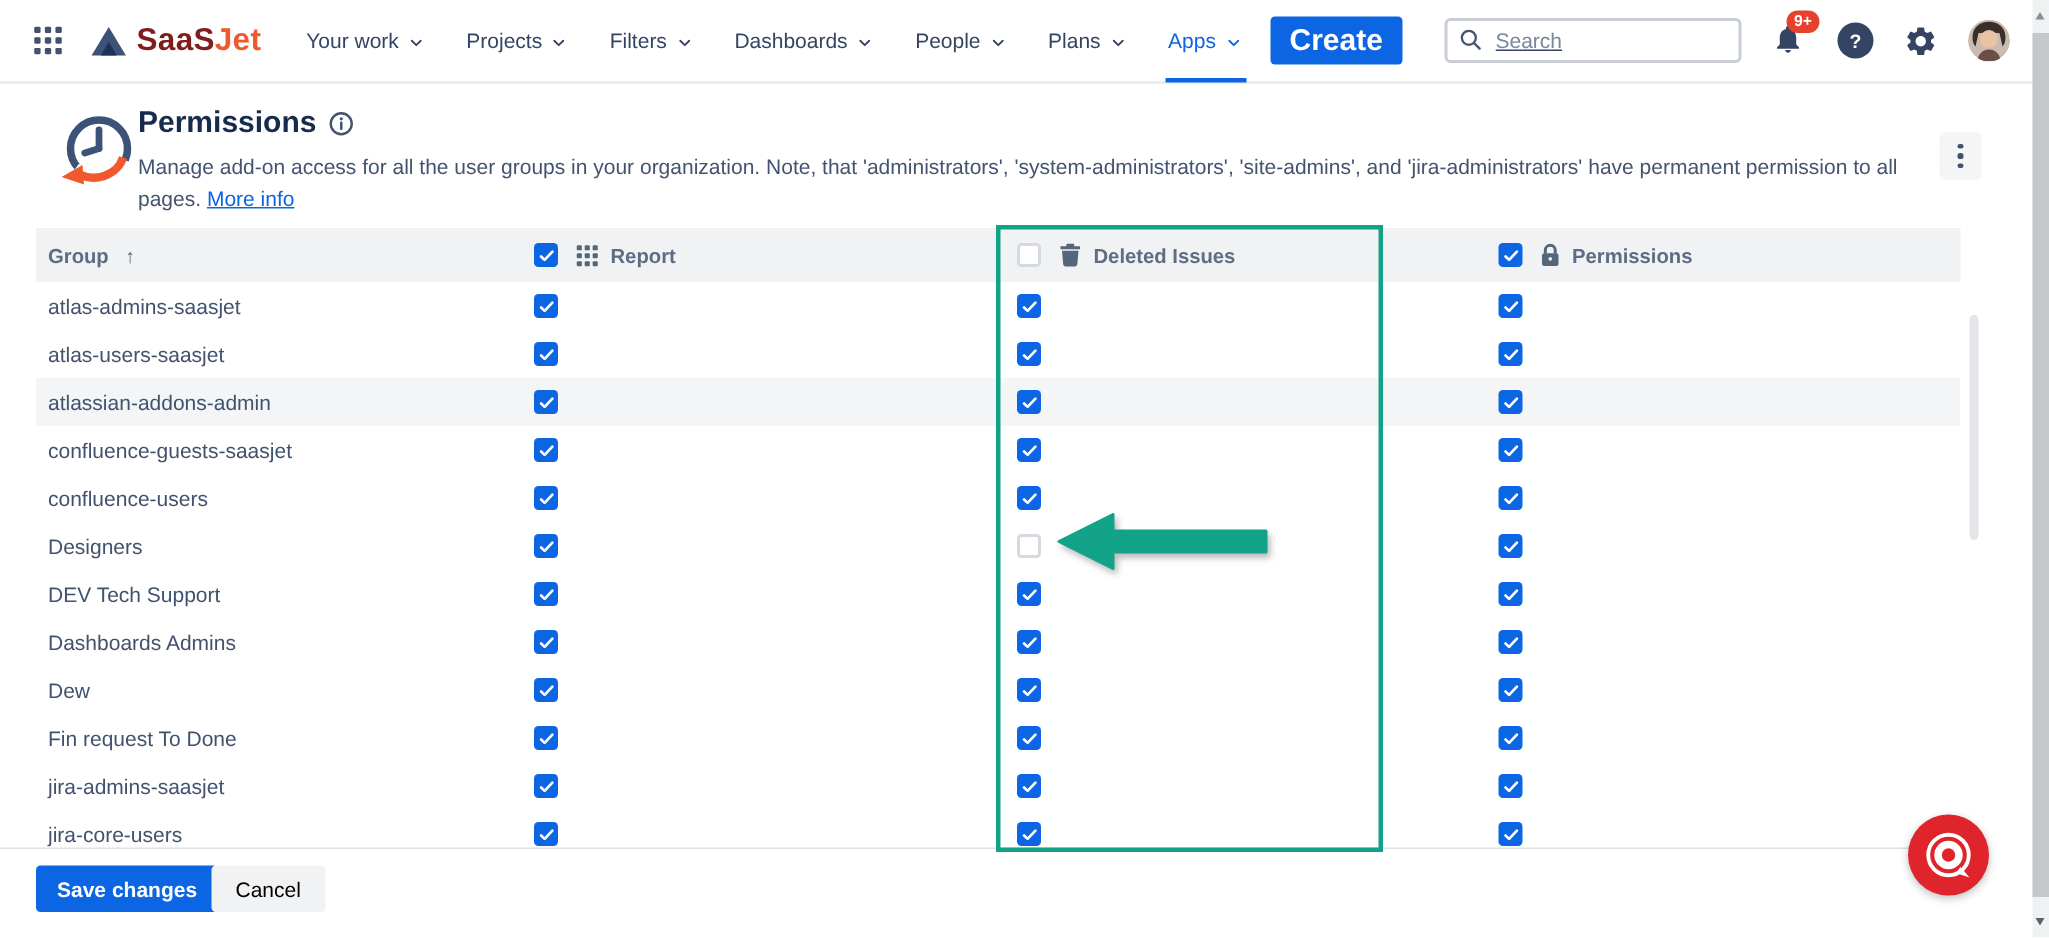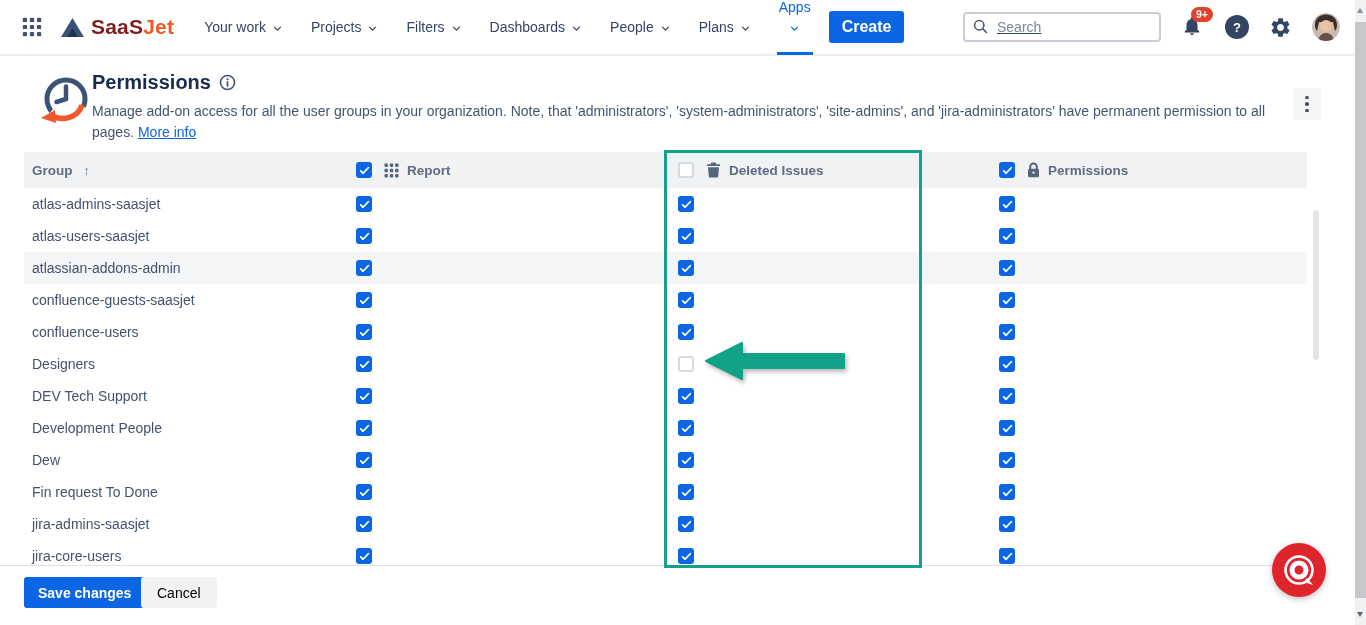--- a/index.html
+++ b/index.html
@@ -13,25 +13,25 @@
   .appgrid { margin-left:20px; width:24px; height:24px; border:none; background:none; cursor:pointer;
              display:flex; align-items:center; justify-content:center; }
   .brand { display:flex; align-items:center; margin-left:16px; gap:6px; }
   .brand-text { font-size:21px; font-weight:700; letter-spacing:.2px; }
   .brand-saas { color:#7f1d1d; }
   .brand-jet { color:#F1582B; }
   .nav-items { display:flex; align-items:center; margin-left:30px; gap:27px; height:56px; }
   .nav-item { position:relative; height:56px; display:flex; align-items:center; gap:5px;
               font-size:14px; font-weight:500; color:#344563; cursor:pointer; white-space:nowrap; }
   .nav-item .chev { margin-top:2px; }
-  .nav-item.active { color:#0C66E4;flex-direction:column; }
+  .nav-item.active { color:#0C66E4; }
   .nav-item.active::after { content:''; position:absolute; left:-2px; right:-2px; bottom:0;
                             height:3px; background:#0C66E4; }
   .create-btn { margin-left:18px; height:32px; padding:0 13px; background:#0C66E4; color:#fff;
-                font-size:16px; font-weight:600; border:none; border-radius:3px; cursor:pointer;
+                font-size:20px; font-weight:600; border:none; border-radius:3px; cursor:pointer;
                 font-family:"Liberation Sans", sans-serif; }
   .nav-right { margin-left:auto; display:flex; align-items:center; gap:20px; padding-right:26px; }
   .search-box { position:relative; width:198px; height:30px; }
   .search-box input { width:100%; height:100%; border:2px solid #C8CDD6; border-radius:4px;
                       padding:0 8px 0 32px; font-size:14px; color:#344563; outline:none;
                       font-family:"Liberation Sans", sans-serif;text-decoration:underline; }
   .search-box input::placeholder { color:#7A869A; }
   .search-icon { position:absolute; left:9px; top:6px; }
   .bell-wrap { position:relative; width:24px; height:26px; cursor:pointer; }
   .badge { position:absolute; top:-7px; left:10px; background:#E5412D; color:#fff; font-size:10.5px;
@@ -421,21 +421,21 @@
               <path d="M2.5 8.7l3.4 3.3L13.5 4" fill="none" stroke="#fff" stroke-width="2.6" stroke-linecap="round" stroke-linejoin="round"></path>
             </svg>
           </span>
           <span class="checkbox checked" style="left: 975px;">
             <svg viewBox="0 0 16 16" width="11" height="11">
               <path d="M2.5 8.7l3.4 3.3L13.5 4" fill="none" stroke="#fff" stroke-width="2.6" stroke-linecap="round" stroke-linejoin="round"></path>
             </svg>
           </span>
         </div>
         <div class="trow">
-          <div class="cell-group">Development People</div>
+          <div class="cell-group">Dashboards Admins</div>
           <span class="checkbox checked" style="left: 332px;">
             <svg viewBox="0 0 16 16" width="11" height="11">
               <path d="M2.5 8.7l3.4 3.3L13.5 4" fill="none" stroke="#fff" stroke-width="2.6" stroke-linecap="round" stroke-linejoin="round"></path>
             </svg>
           </span>
           <span class="checkbox checked" style="left: 654px;">
             <svg viewBox="0 0 16 16" width="11" height="11">
               <path d="M2.5 8.7l3.4 3.3L13.5 4" fill="none" stroke="#fff" stroke-width="2.6" stroke-linecap="round" stroke-linejoin="round"></path>
             </svg>
           </span>

